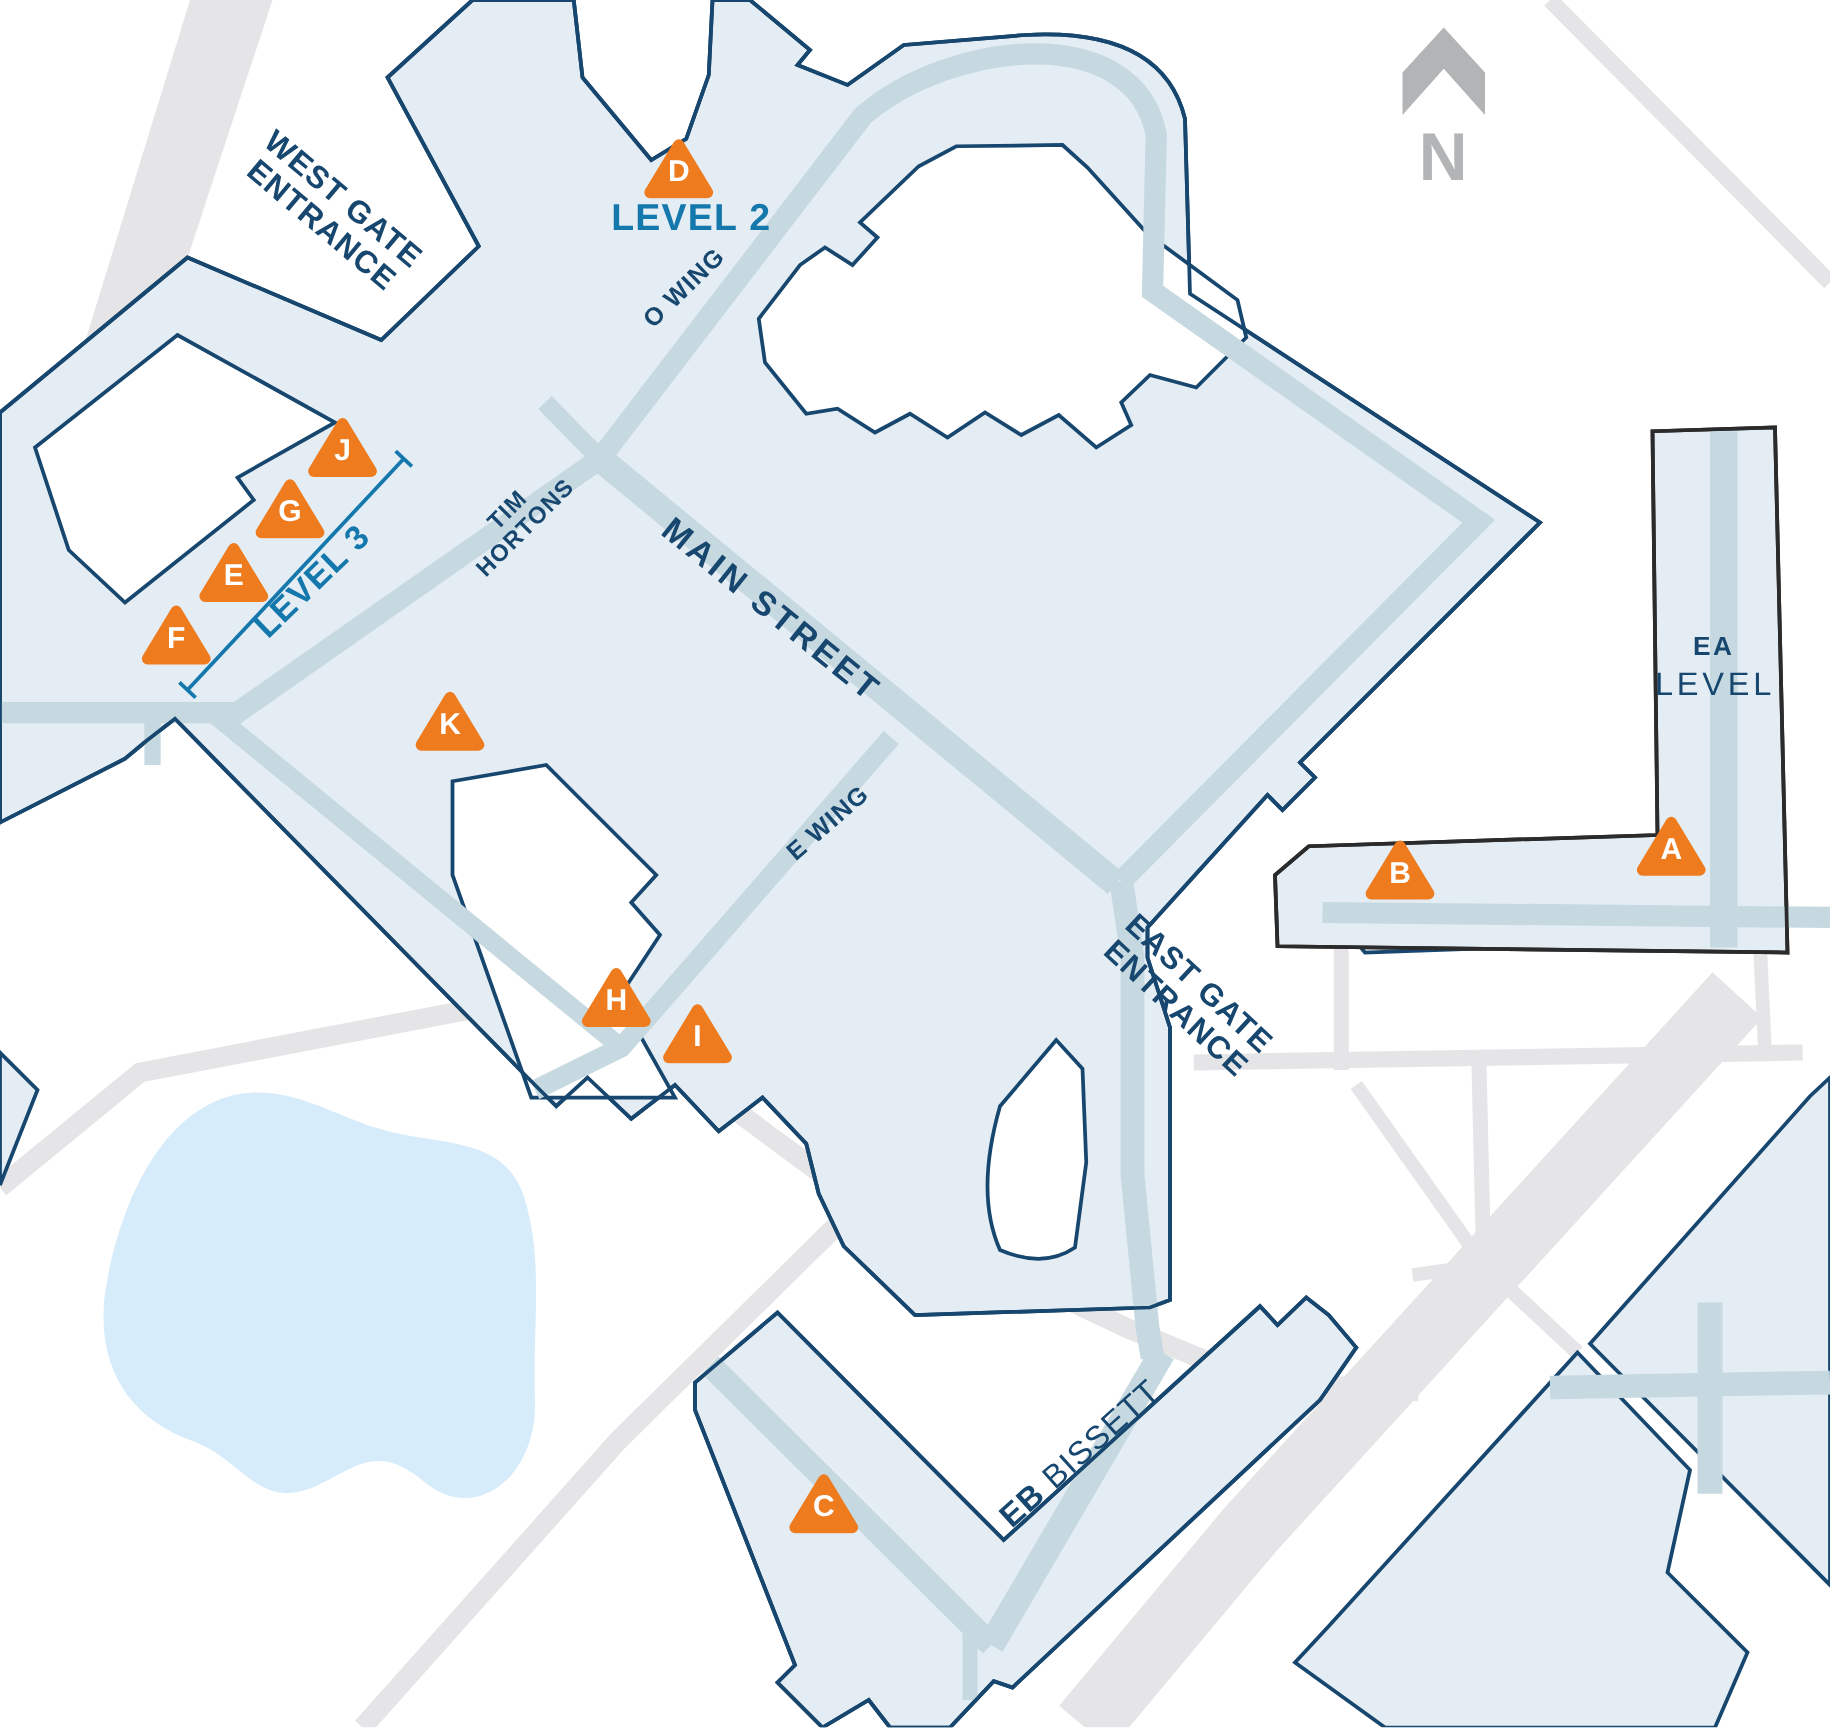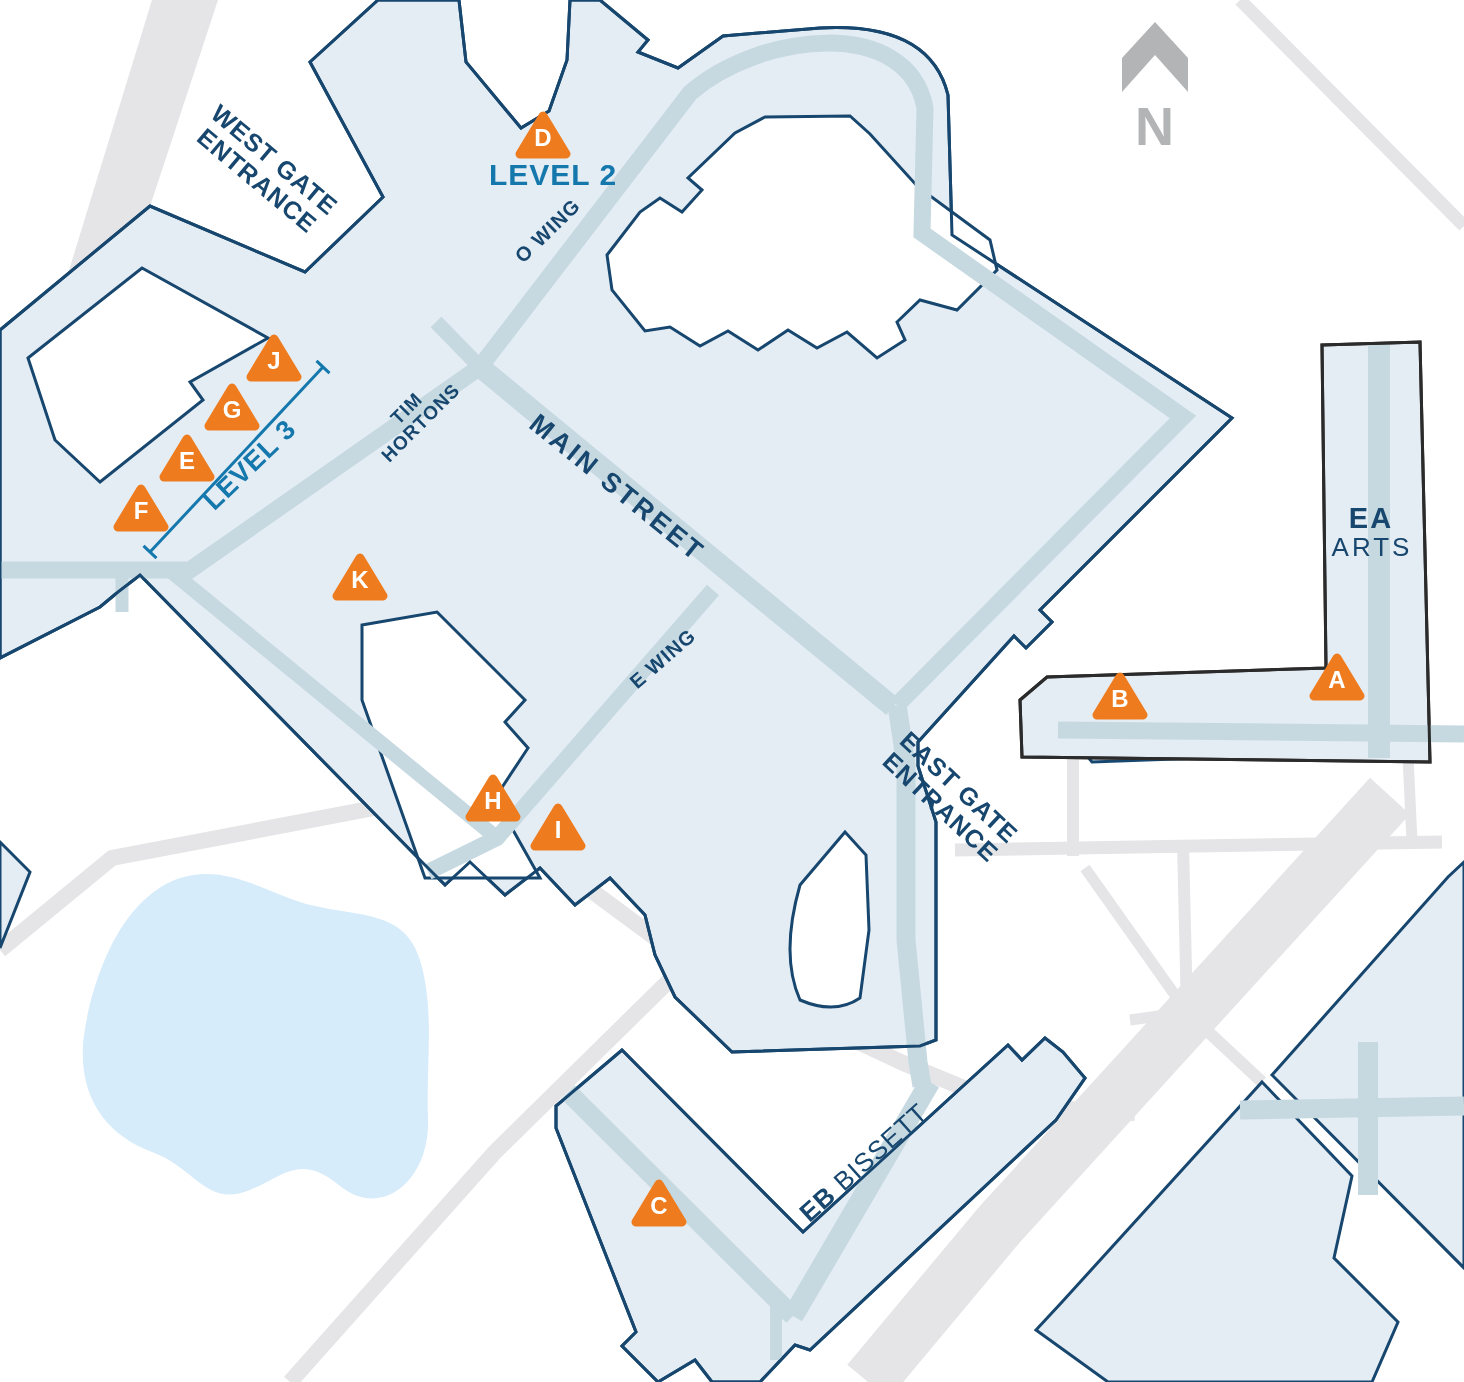--- a/index.html
+++ b/index.html
@@ -114,22 +114,22 @@
 ENTRANCE</div>
       <div class="map-label c-blue" style="left: 553px; top: 175px; font-size: 30px; transform: translate(-50%, -50%) rotate(0deg);">LEVEL 2</div>
       <div class="map-label" style="left: 548px; top: 231px; font-size: 20px; transform: translate(-50%, -50%) rotate(-44deg);">O WING</div>
       <div class="map-label" style="left: 414px; top: 416px; font-size: 19px; transform: translate(-50%, -50%) rotate(-45deg);">TIM
 HORTONS</div>
       <div class="map-label c-blue" style="left: 250px; top: 465px; font-size: 27px; transform: translate(-50%, -50%) rotate(-44deg);">LEVEL 3</div>
       <div class="map-label" style="left: 617px; top: 488px; font-size: 27px; letter-spacing: 3px; transform: translate(-50%, -50%) rotate(39deg);">MAIN STREET</div>
       <div class="map-label" style="left: 663px; top: 659px; font-size: 20px; transform: translate(-50%, -50%) rotate(-41deg);">E WING</div>
       <div class="map-label" style="left: 950px; top: 797px; font-size: 25px; transform: translate(-50%, -50%) rotate(43deg);">EAST GATE
 ENTRANCE</div>
-      <div class="map-label" style="left: 1371px; top: 518px; font-size: 29px; letter-spacing: 2px; transform: translate(-50%, -50%) rotate(0deg);">EA</div>
-      <div class="map-label" style="left: 1372px; top: 548px; font-size: 26px; font-weight: 400; letter-spacing: 3px; transform: translate(-50%, -50%) rotate(0deg);">ARTS</div>
+      <div class="map-label" style="left: 1371px; top: 518px; font-size: 21px; letter-spacing: 2px; transform: translate(-50%, -50%) rotate(0deg);">EA</div>
+      <div class="map-label" style="left: 1372px; top: 548px; font-size: 26px; font-weight: 400; letter-spacing: 3px; transform: translate(-50%, -50%) rotate(0deg);">LEVEL</div>
       <div class="map-label" style="left: 864px; top: 1163px; font-size: 26px; transform: translate(-50%, -50%) rotate(-42deg);"><b>EB</b><span class="rest"> BISSETT</span></div>
       <div class="map-label c-gray" style="left: 1155px; top: 127px; font-size: 54px; transform: translate(-50%, -50%) rotate(0deg);">N</div>
     </div>
   <div id="markers-layer">
       <div class="marker" style="left: 1337px; top: 677px;">
         <svg width="56" height="50" viewBox="0 0 56 50">
           <path d="M28,7 L51,45 L5,45 Z" fill="#ee7c1f" stroke="#ee7c1f" stroke-width="9" stroke-linejoin="round"></path>
         </svg>
         <span class="letter">A</span>
       </div>

